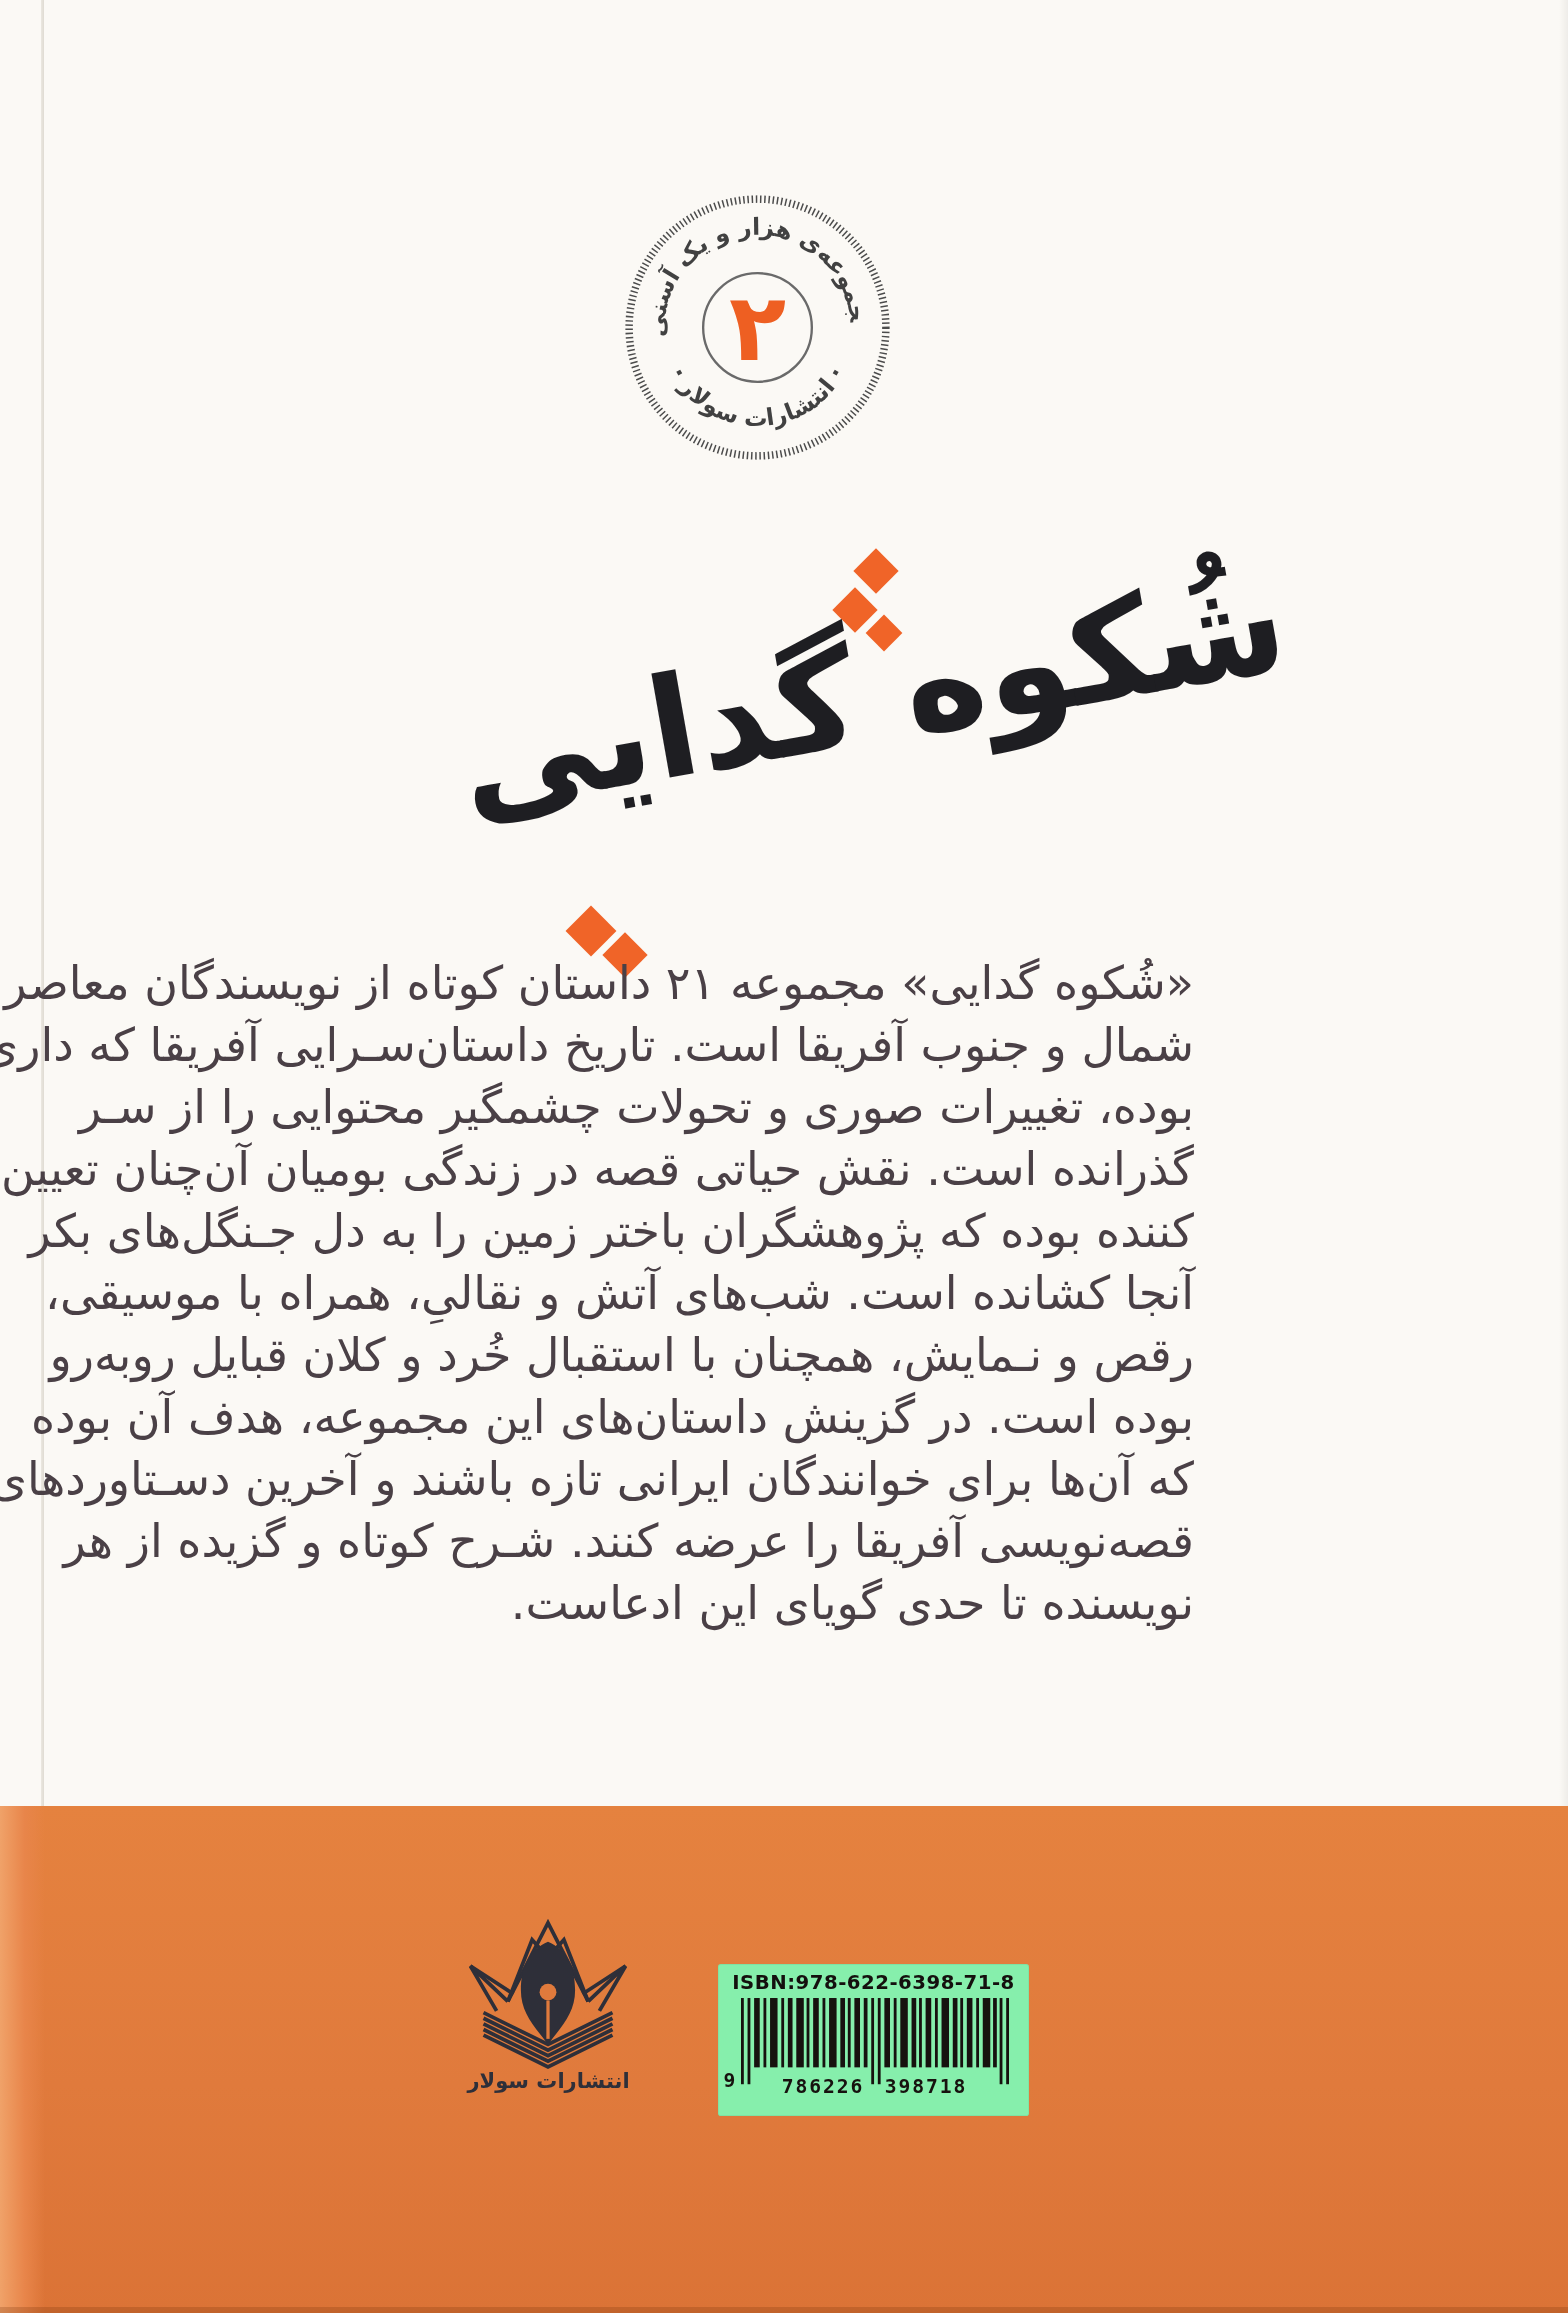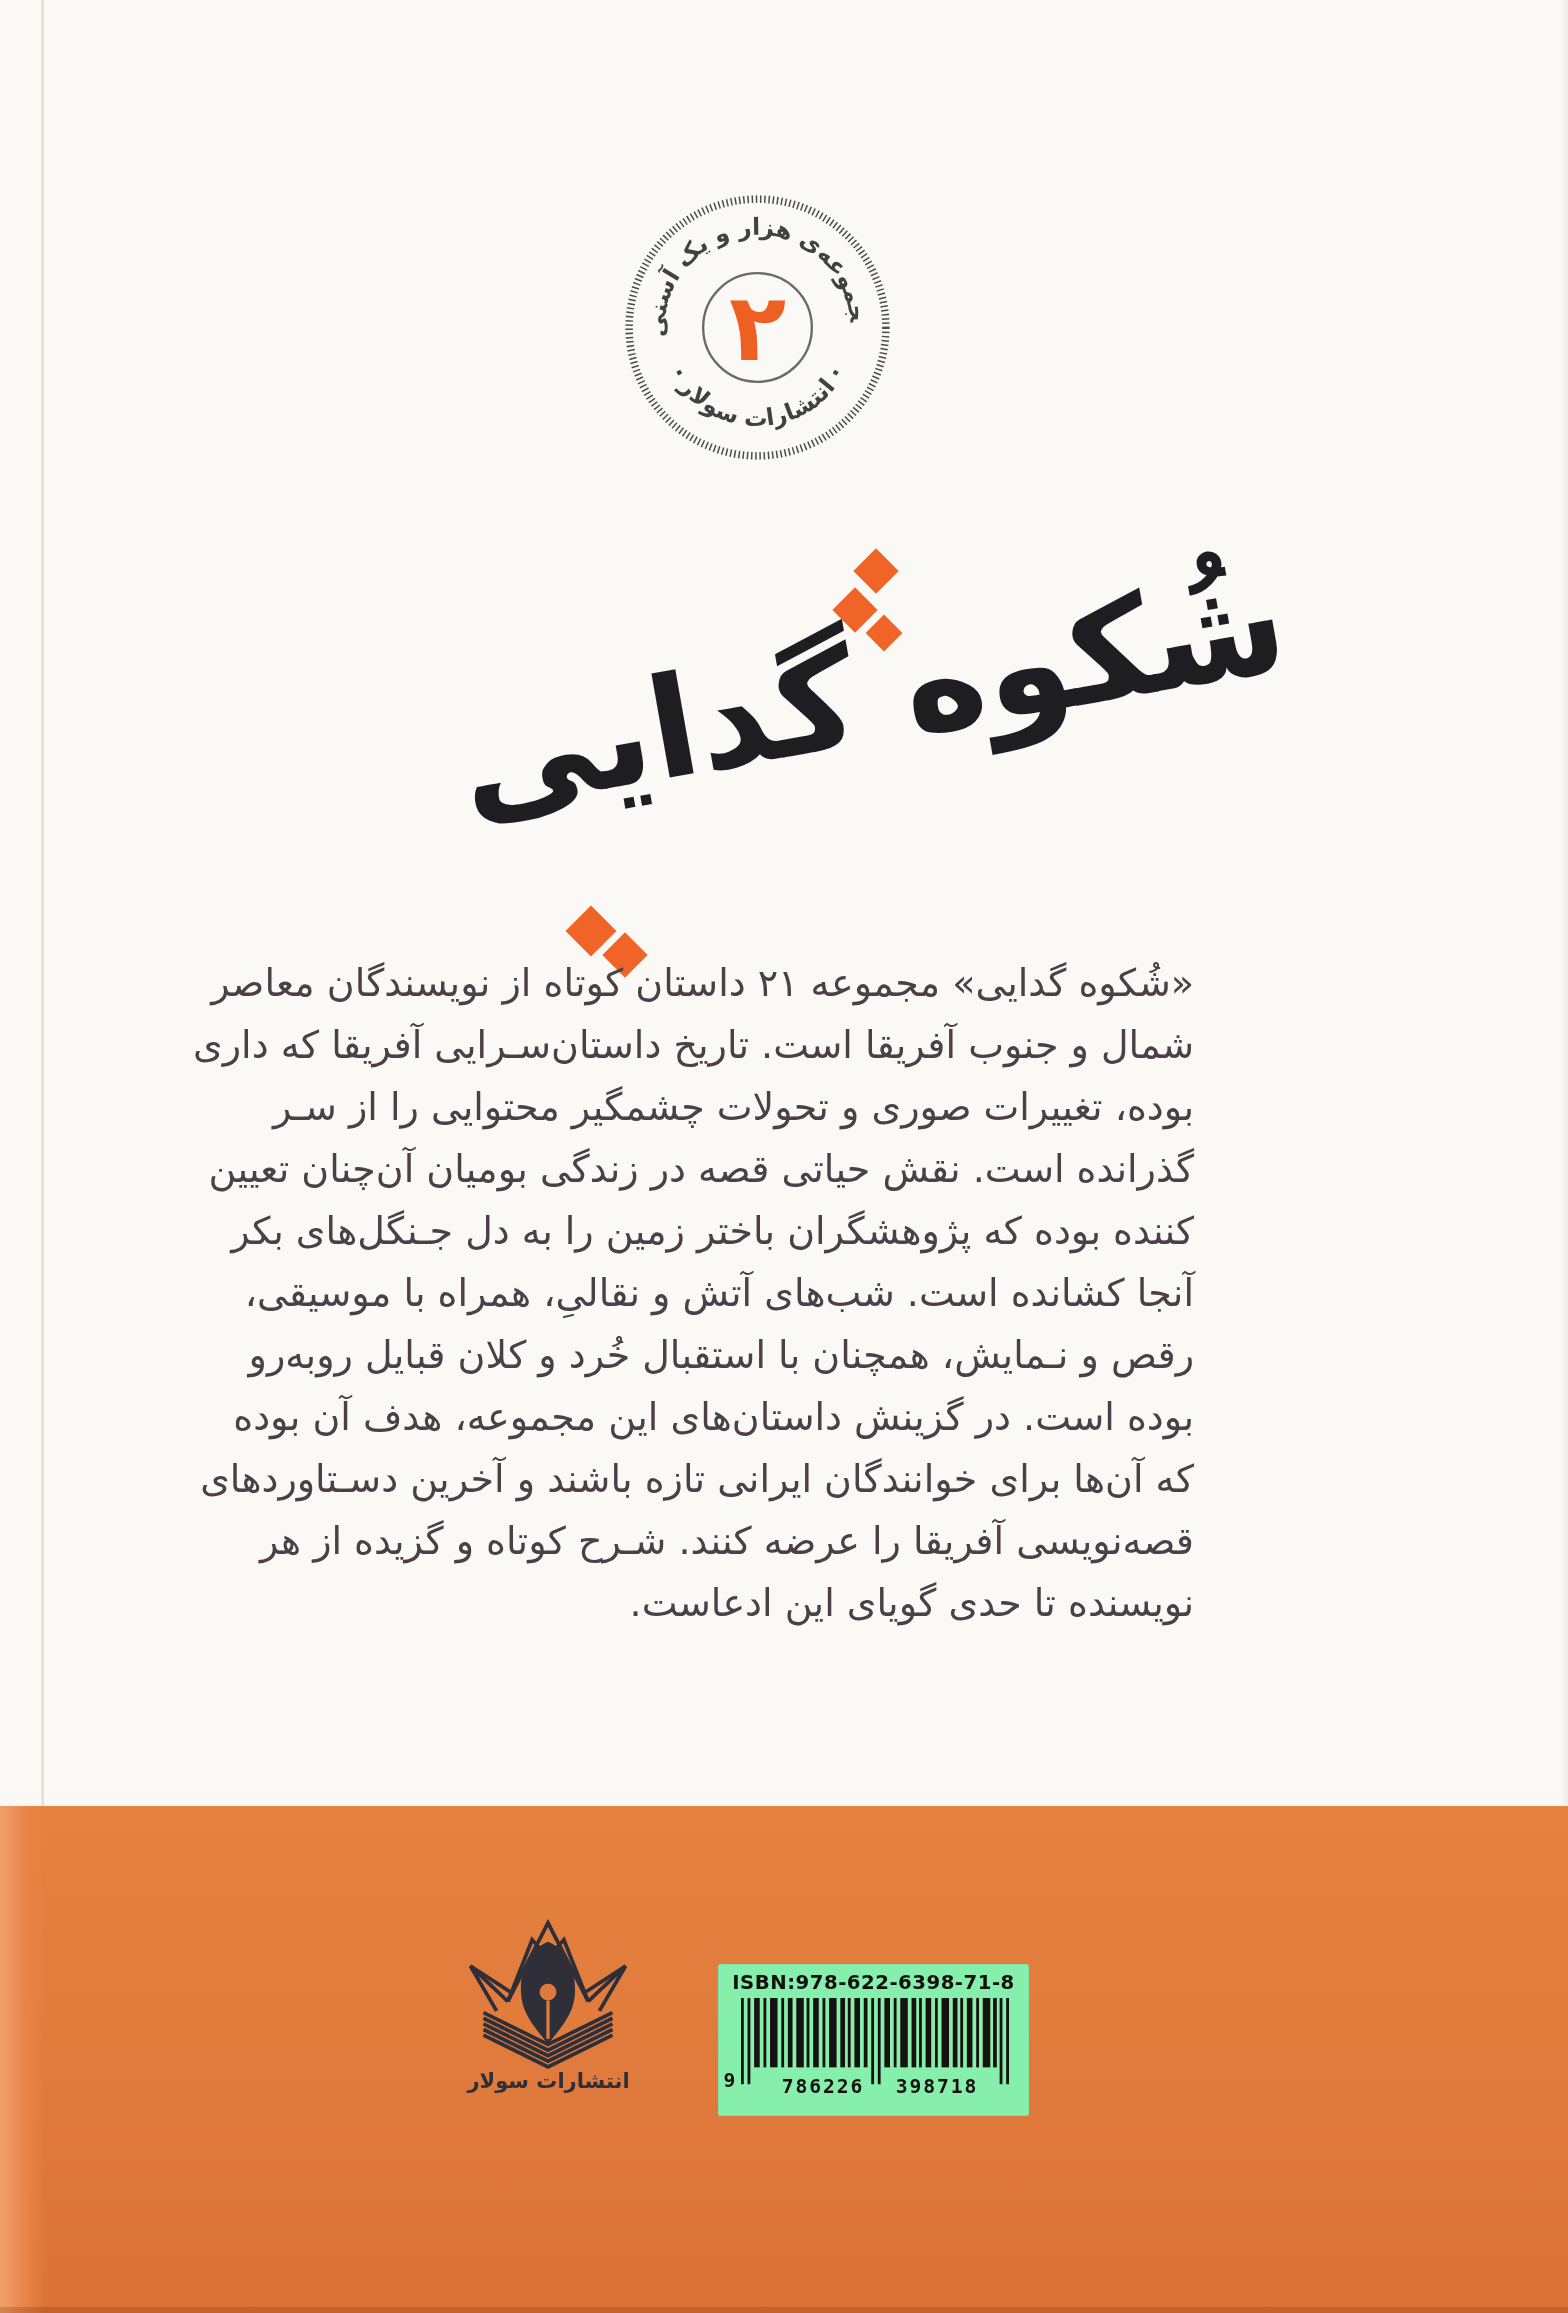--- a/index.html
+++ b/index.html
@@ -52,21 +52,21 @@
   .d2{left:839px;top:594px;width:32px;height:32px;}
   .d3{left:871px;top:620px;width:26px;height:26px;}
   .d4{left:573px;top:913px;width:36px;height:36px;}
   .d5{left:609px;top:939px;width:32px;height:32px;}
   
   .blurb{
     position:absolute;left:373px;top:952px;width:821px;
     direction:rtl;color:#4a4046;
   }
   .blurb .line{
-    height:62px;line-height:62px;font-size:38px;
+    height:62px;line-height:62px;font-size:46px;
     text-align:justify;text-align-last:justify;
     white-space:nowrap;
   }
   .blurb .line.last{text-align:center;text-align-last:right;}
   
   .band{
     position:absolute;left:0;top:1806px;width:1568px;height:507px;
     background:linear-gradient(180deg,#e5823f 0%,#e07a3c 55%,#db7336 100%);
   }
   .band .band-edge{
@@ -97,21 +97,21 @@
     font-size:19.7px;font-weight:700;color:#14100e;letter-spacing:0.5px;
     font-family:"DejaVu Sans",sans-serif;
   }
   .bars{position:absolute;left:22.5px;top:34px;}
   .bc-digit{
     position:absolute;font-family:"DejaVu Sans Mono",monospace;
     font-size:19.7px;font-weight:700;color:#17120f;
   }
   .bc-9{left:5.6px;top:105px;}
   .bc-g1{left:49px;top:111px;width:112px;text-align:center;letter-spacing:1.9px;}
-  .bc-g2{left:163px;top:111px;width:112px;text-align:center;letter-spacing:1.9px;}
+  .bc-g2{left:152px;top:111px;width:112px;text-align:center;letter-spacing:1.9px;}
 </style>
 </head>
 <body>
 
 <div class="page">
 
   <div class="crease"></div>
   <div class="right-shade"></div>
 
   <div class="stamp">

